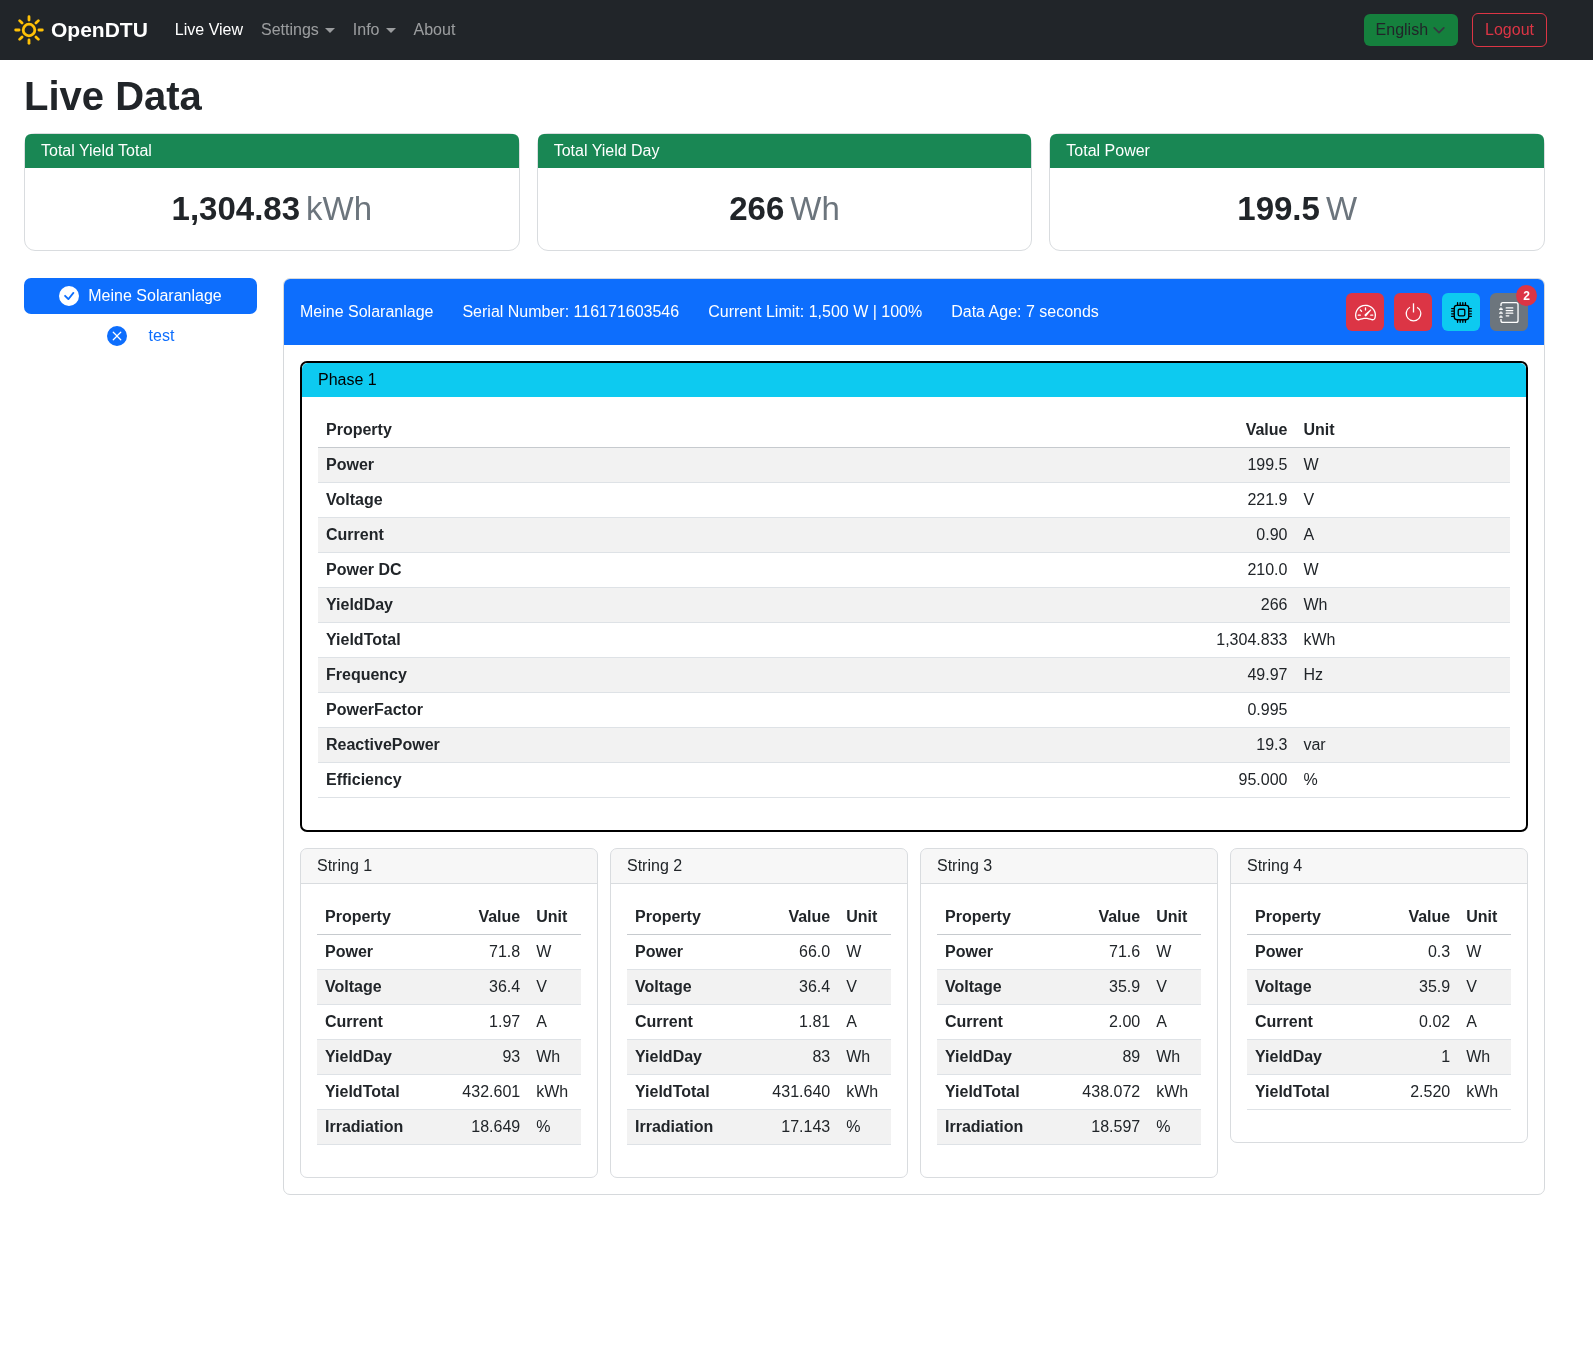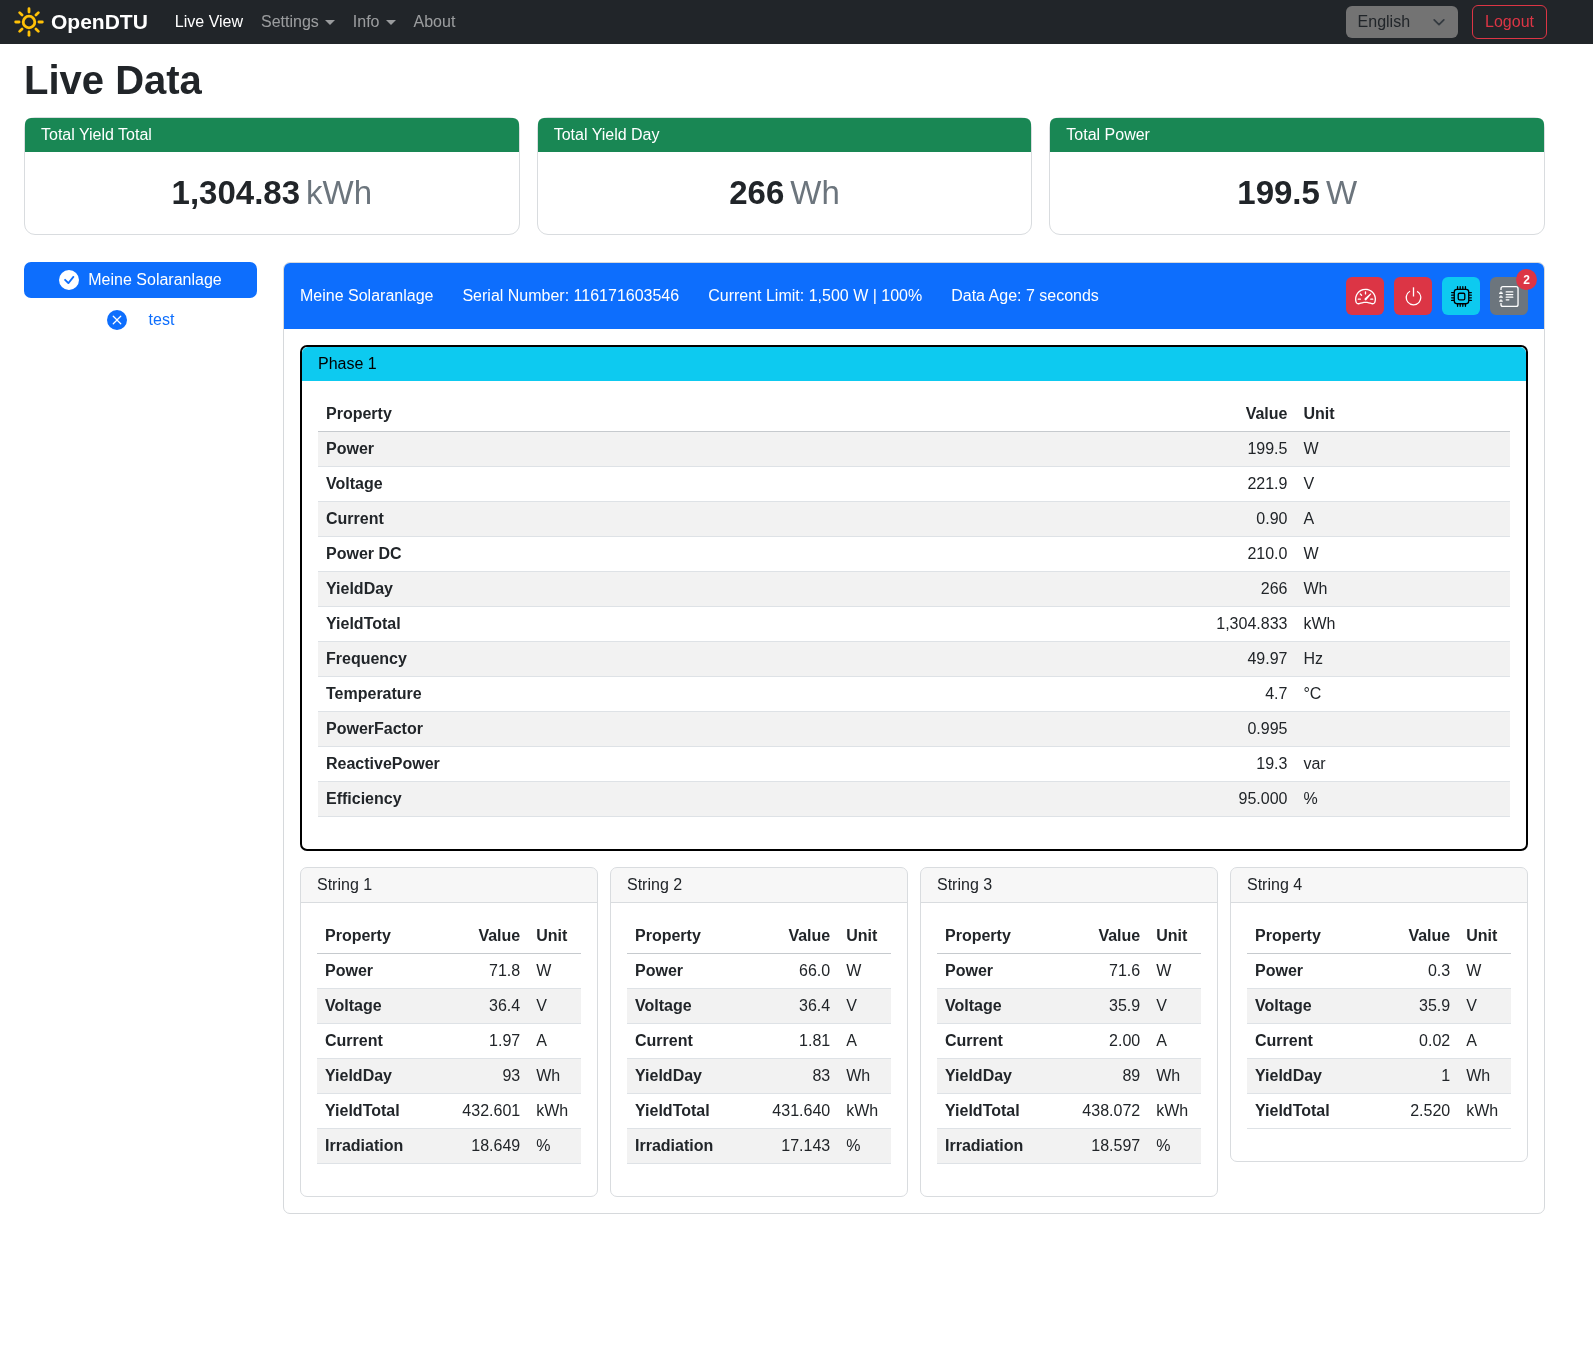--- a/index.html
+++ b/index.html
@@ -7,21 +7,21 @@
   body {
     width: 1593px;
     font-family: "Liberation Sans", "DejaVu Sans", sans-serif;
     font-size: 16px;
     color: #212529;
     background: #fff;
   }
 
   
   .navbar {
-    height: 44px;
+    height: 60px;
     background: #212529;
     display: flex;
     align-items: center;
     padding: 0 46px 0 14px;
   }
   .brand {
     display: flex; align-items: center; gap: 7px;
     color: #fff; font-size: 21px; font-weight: 600;
     margin-right: 18px; cursor: pointer;
   }
@@ -31,22 +31,22 @@
     cursor: pointer;
     display: inline-flex; align-items: center;
   }
   .nav-item.active { color: #fff; }
   .caret {
     display: inline-block; margin-left: 6px; vertical-align: 2px;
     border-top: 5px solid; border-right: 5px solid transparent; border-left: 5px solid transparent;
   }
   .nav-right { margin-left: auto; display: flex; align-items: center; gap: 14px; }
   .lang-select {
-    background: #737373; color: #212529; border-radius: 6px;
-    padding: 7px 12px; display: flex; align-items: center; gap: 22px;
+    background: #15803d; color: #212529; border-radius: 6px;
+    padding: 7px 12px; display: flex; align-items: center; gap: 4px;
     cursor: pointer;
   }
   .logout-btn {
     background: transparent; color: #dc3545;
     border: 1px solid #dc3545; border-radius: 6px;
     font-size: 16px; font-family: inherit;
     padding: 7px 12px; cursor: pointer;
   }
 
   
@@ -325,25 +325,20 @@
                     <th scope="row">YieldTotal</th>
                     <td class="val">1,304.833</td>
                     <td class="unit">kWh</td>
                   </tr>
                   <tr>
                     <th scope="row">Frequency</th>
                     <td class="val">49.97</td>
                     <td class="unit">Hz</td>
                   </tr>
                   <tr>
-                    <th scope="row">Temperature</th>
-                    <td class="val">4.7</td>
-                    <td class="unit">°C</td>
-                  </tr>
-                  <tr>
                     <th scope="row">PowerFactor</th>
                     <td class="val">0.995</td>
                     <td class="unit"></td>
                   </tr>
                   <tr>
                     <th scope="row">ReactivePower</th>
                     <td class="val">19.3</td>
                     <td class="unit">var</td>
                   </tr>
                   <tr>

